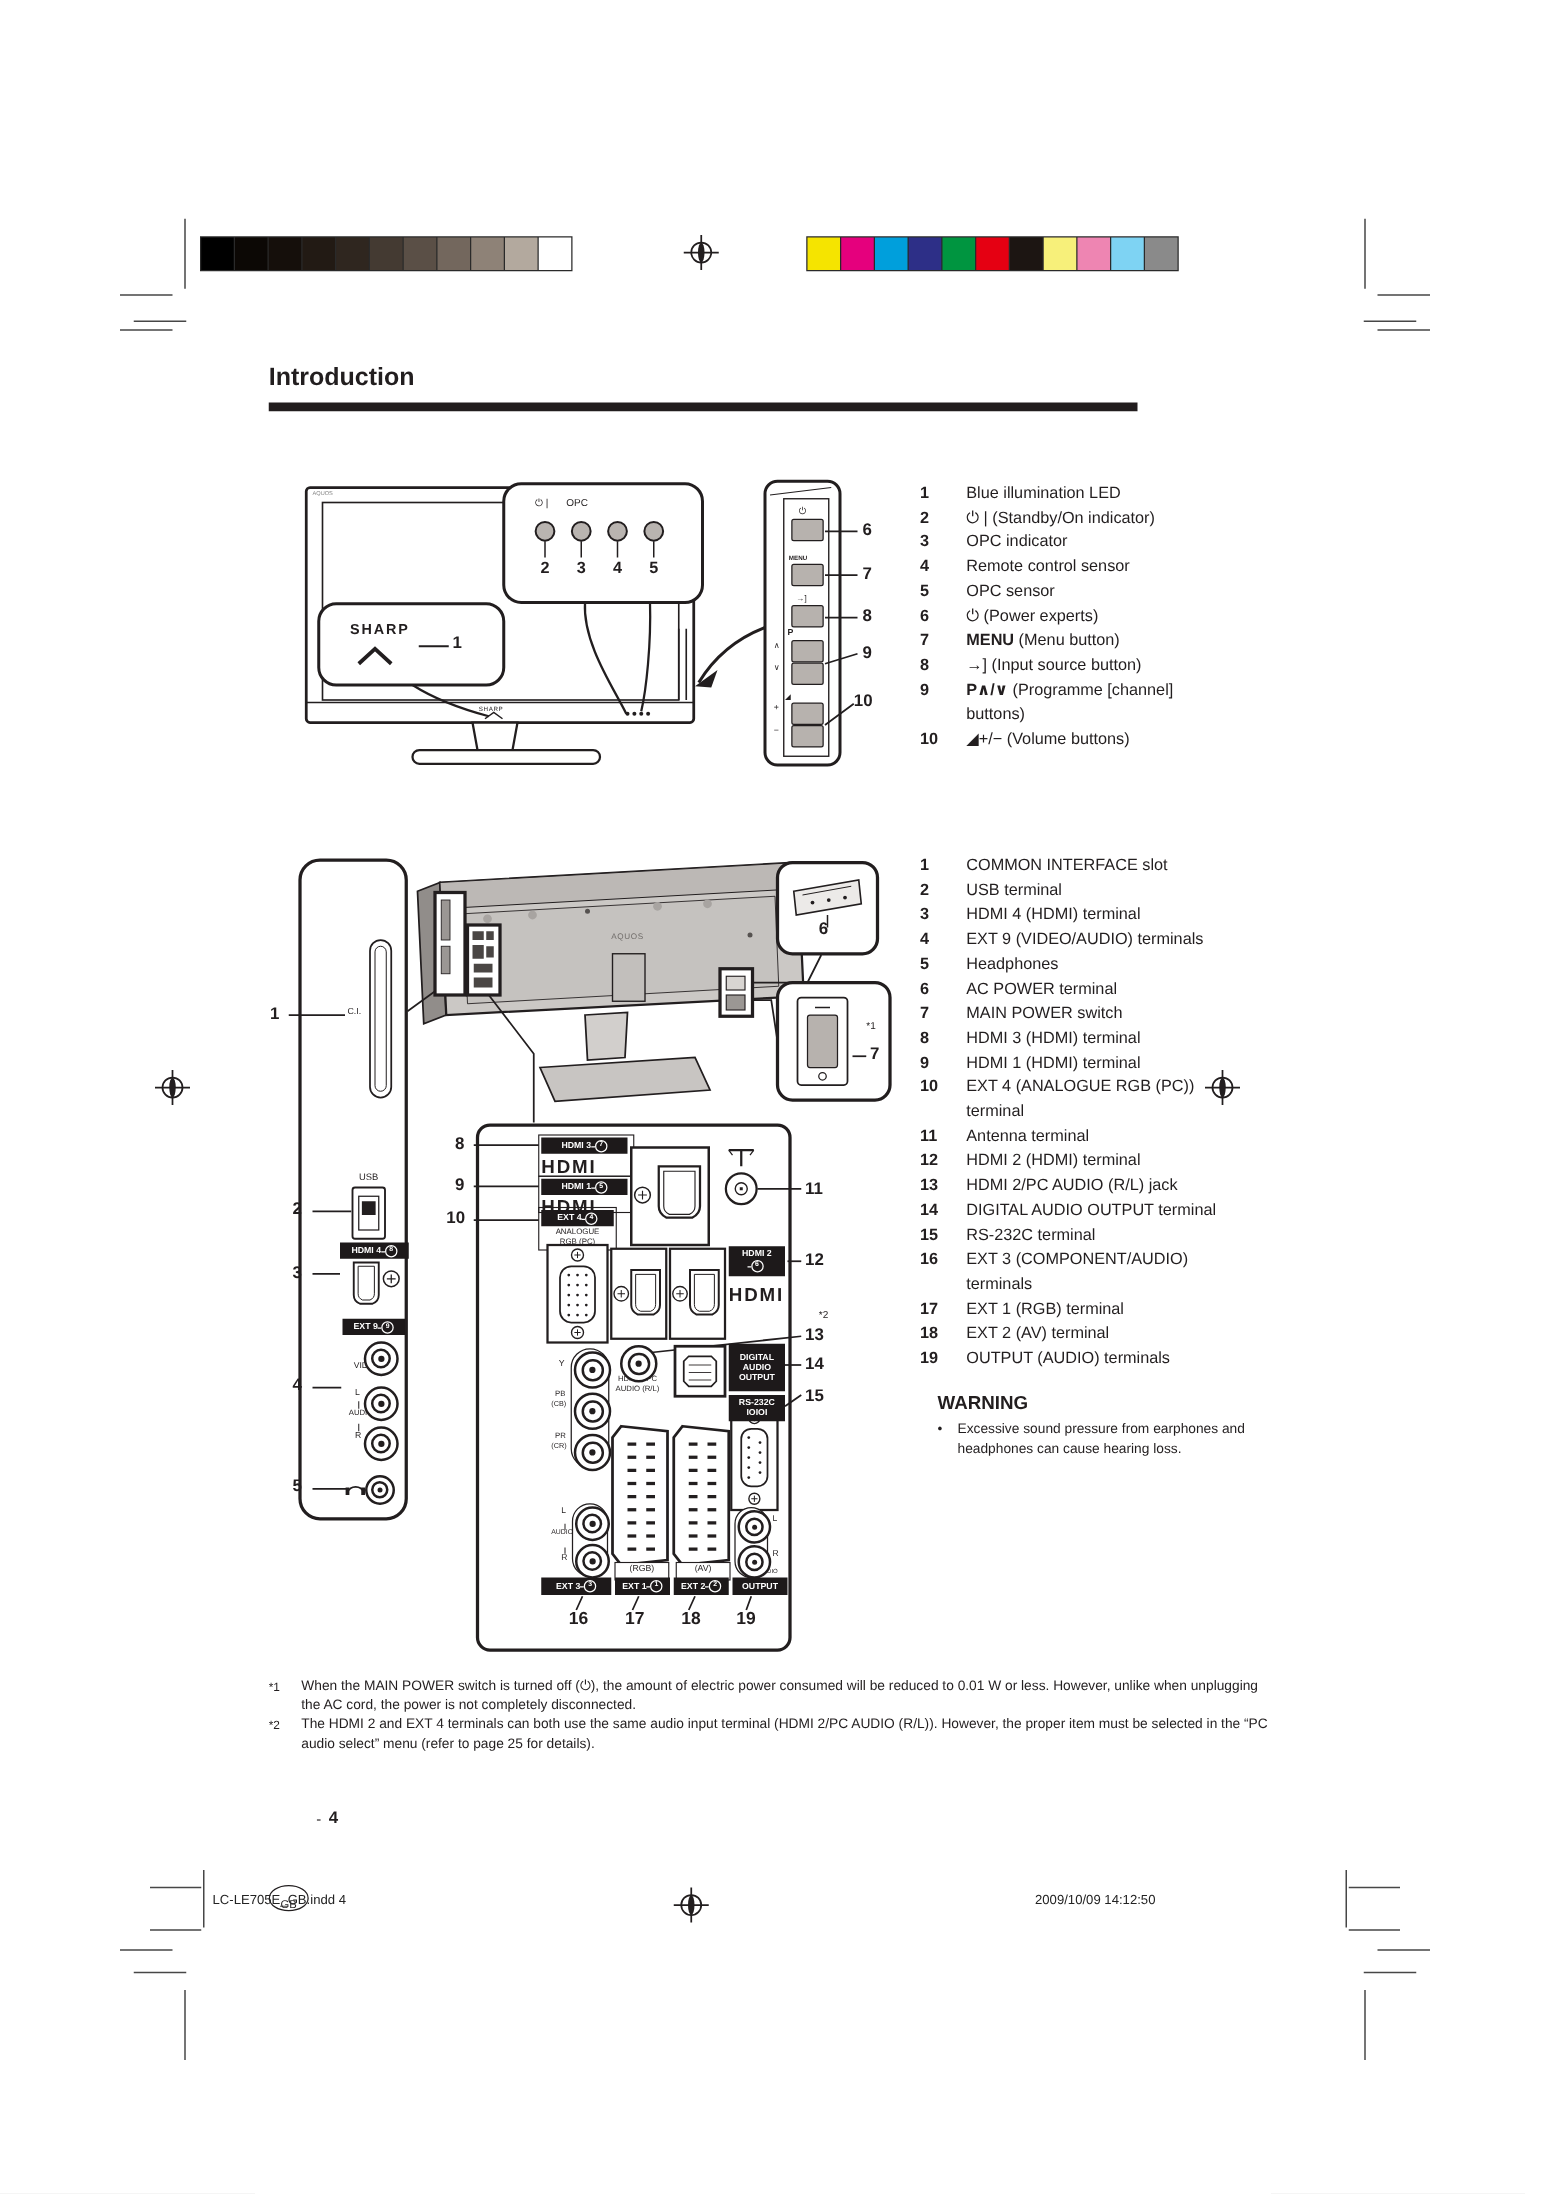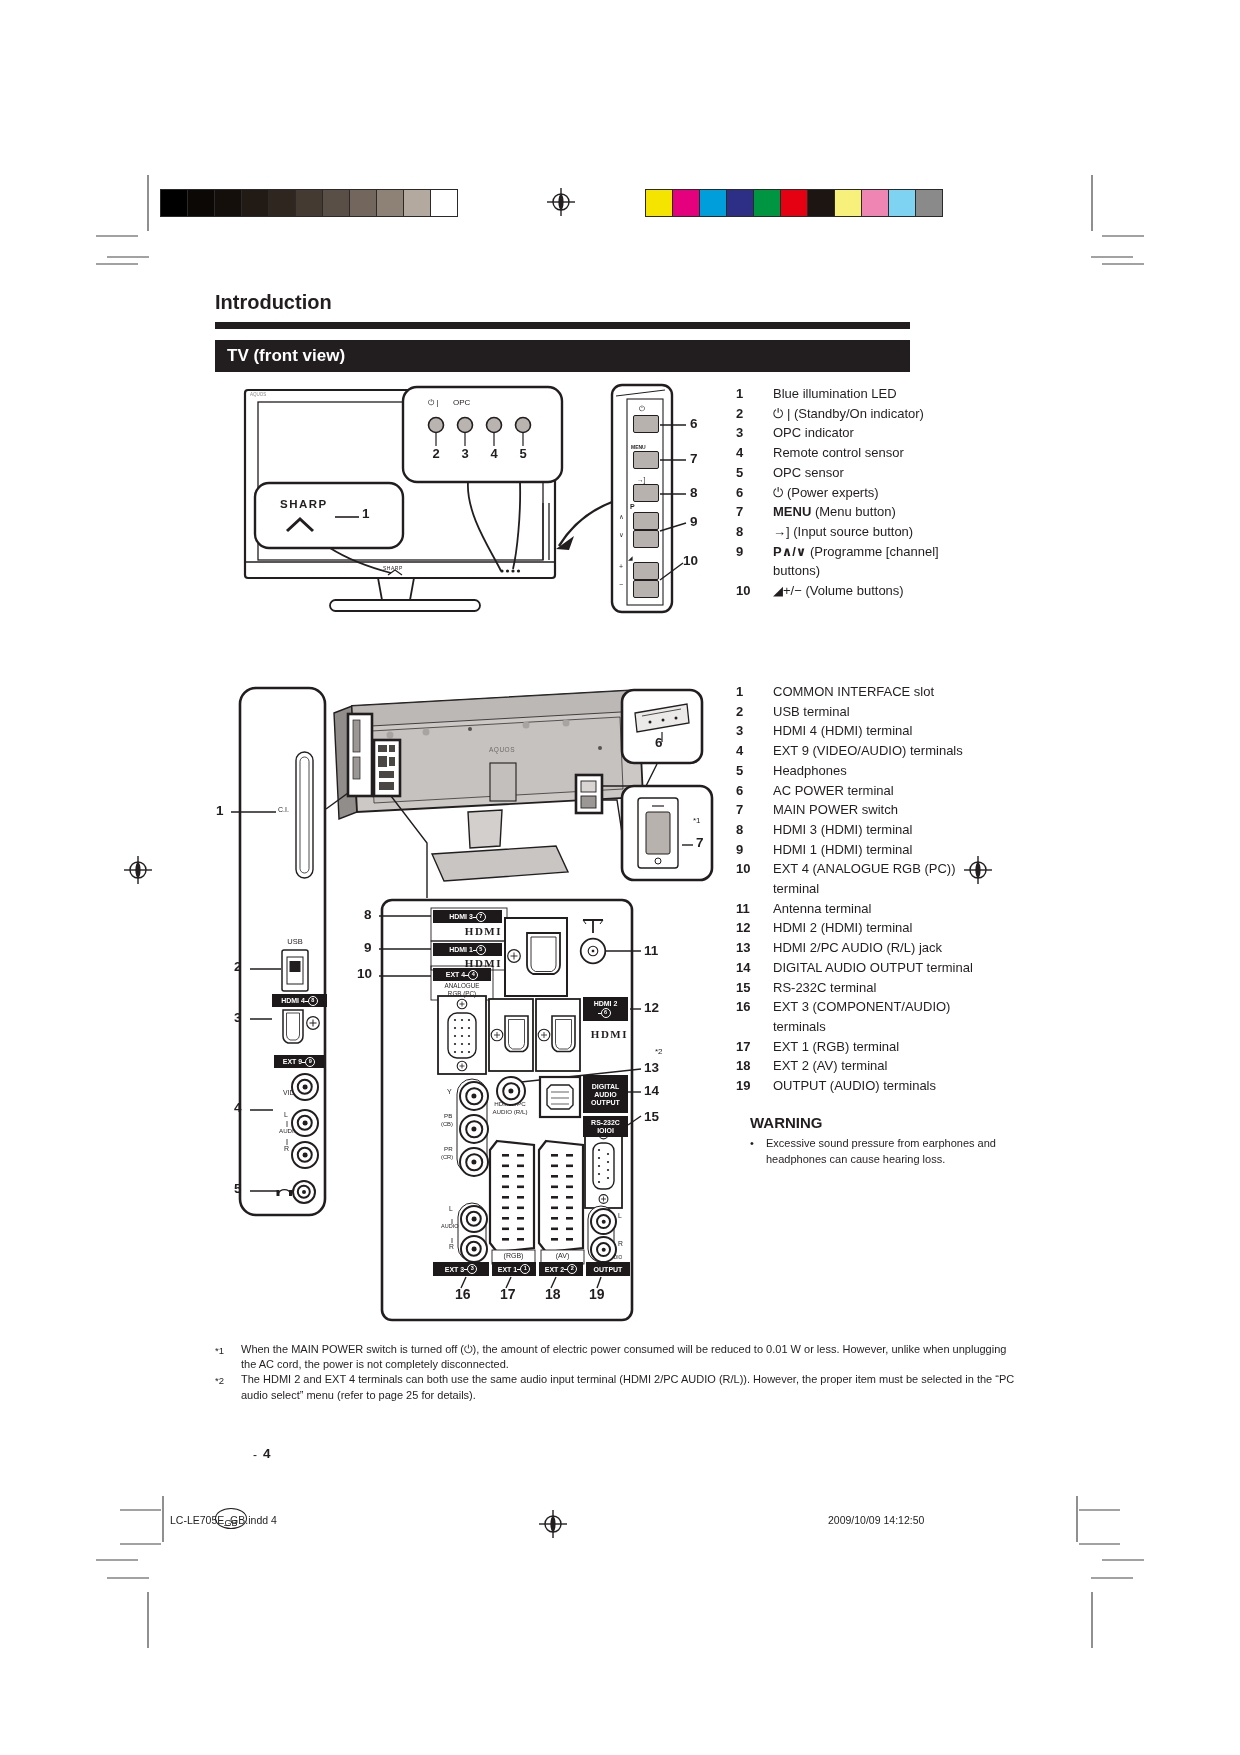--- a/index.html
+++ b/index.html
@@ -27,22 +27,22 @@
   .bullet .dot::before{content:"•"}
   .fns{position:absolute;left:215px;top:1342px;width:800px;font-size:11px;line-height:15.2px;z-index:2}
   .fn{display:flex}
   .fn-marker{flex:none;width:26px;font-size:9.5px;padding-top:1px}
   .bl{position:absolute;z-index:3;background:#1d191a;color:#fff;display:flex;align-items:center;
       justify-content:center;gap:3px;font-size:7px;font-weight:bold;line-height:1;white-space:nowrap}
   .bl.col{flex-direction:column;gap:1px}
   .plug{display:inline-flex;align-items:center;justify-content:center;width:8px;height:8px;
         border:1px solid #fff;border-radius:50%;font-size:5.5px;font-weight:bold;position:relative}
   .plug::before{content:"";position:absolute;left:-4px;top:50%;width:3px;height:1px;background:#fff}
-  .hdmilogo{position:absolute;z-index:3;font-weight:bold;font-size:11px;letter-spacing:1.5px;
-            text-align:right;font-family:Liberation Serif, serif}
+  .hdmilogo{position:absolute;z-index:3;font-weight:bold;font-size:15px;letter-spacing:1.5px;
+            text-align:left;font-family:Liberation Sans, sans-serif}
   .rca{position:absolute;z-index:3;border:2px solid #221e1f;border-radius:50%;background:#fff}
   .rca::before,.rca::after{content:"";position:absolute;left:50%;top:50%;transform:translate(-50%,-50%);border-radius:50%}
   .rca::before{width:52%;height:52%;border:2px solid #221e1f;background:#fff}
   .rca::after{width:20%;height:20%;background:#221e1f}
   .btn{position:absolute;z-index:3;width:24px;height:16px;background:#b7b2ae;border:1.5px solid #221e1f;border-radius:2px}
   .oval{position:absolute;left:215px;top:1508px;width:30px;height:19px;border:1.4px solid #221e1f;
         border-radius:50%;display:flex;align-items:flex-end;justify-content:center;font-size:9px;z-index:2}
   .footer{position:absolute;z-index:2;font-size:10.5px;color:#232323}
 </style>
 </head>
@@ -352,23 +352,20 @@
       <div class="sw" style="background: rgb(229, 0, 18);"></div>
       <div class="sw" style="background: rgb(28, 21, 18);"></div>
       <div class="sw" style="background: rgb(247, 240, 122);"></div>
       <div class="sw" style="background: rgb(238, 133, 178);"></div>
       <div class="sw" style="background: rgb(126, 211, 243);"></div>
       <div class="sw" style="background: rgb(138, 138, 138);"></div>
     </div>
 
   <div class="title">Introduction</div>
   <div class="rule"></div>
-  <div class="secbar" style="top:340px">
-      <span>TV (front view)</span>
-    </div>
 
   <span class="t" style="left:250px;top:393px;font-size:4.5px;color:#888">AQUOS</span>
   <span class="t" style="left:428px;top:399px;font-size:8px">⏻ |</span>
   <span class="t" style="left:453px;top:399px;font-size:8px">OPC</span>
   <span class="t b ctr" style="left:428px;top:447px;width:16px;font-size:13px">2</span>
   <span class="t b ctr" style="left:457px;top:447px;width:16px;font-size:13px">3</span>
   <span class="t b ctr" style="left:486px;top:447px;width:16px;font-size:13px">4</span>
   <span class="t b ctr" style="left:515px;top:447px;width:16px;font-size:13px">5</span>
   <span class="t b" style="left:280px;top:498px;font-size:11.5px;letter-spacing:1.5px">SHARP</span>
   <span class="t b" style="left:362px;top:507px;font-size:13.5px">1</span>

